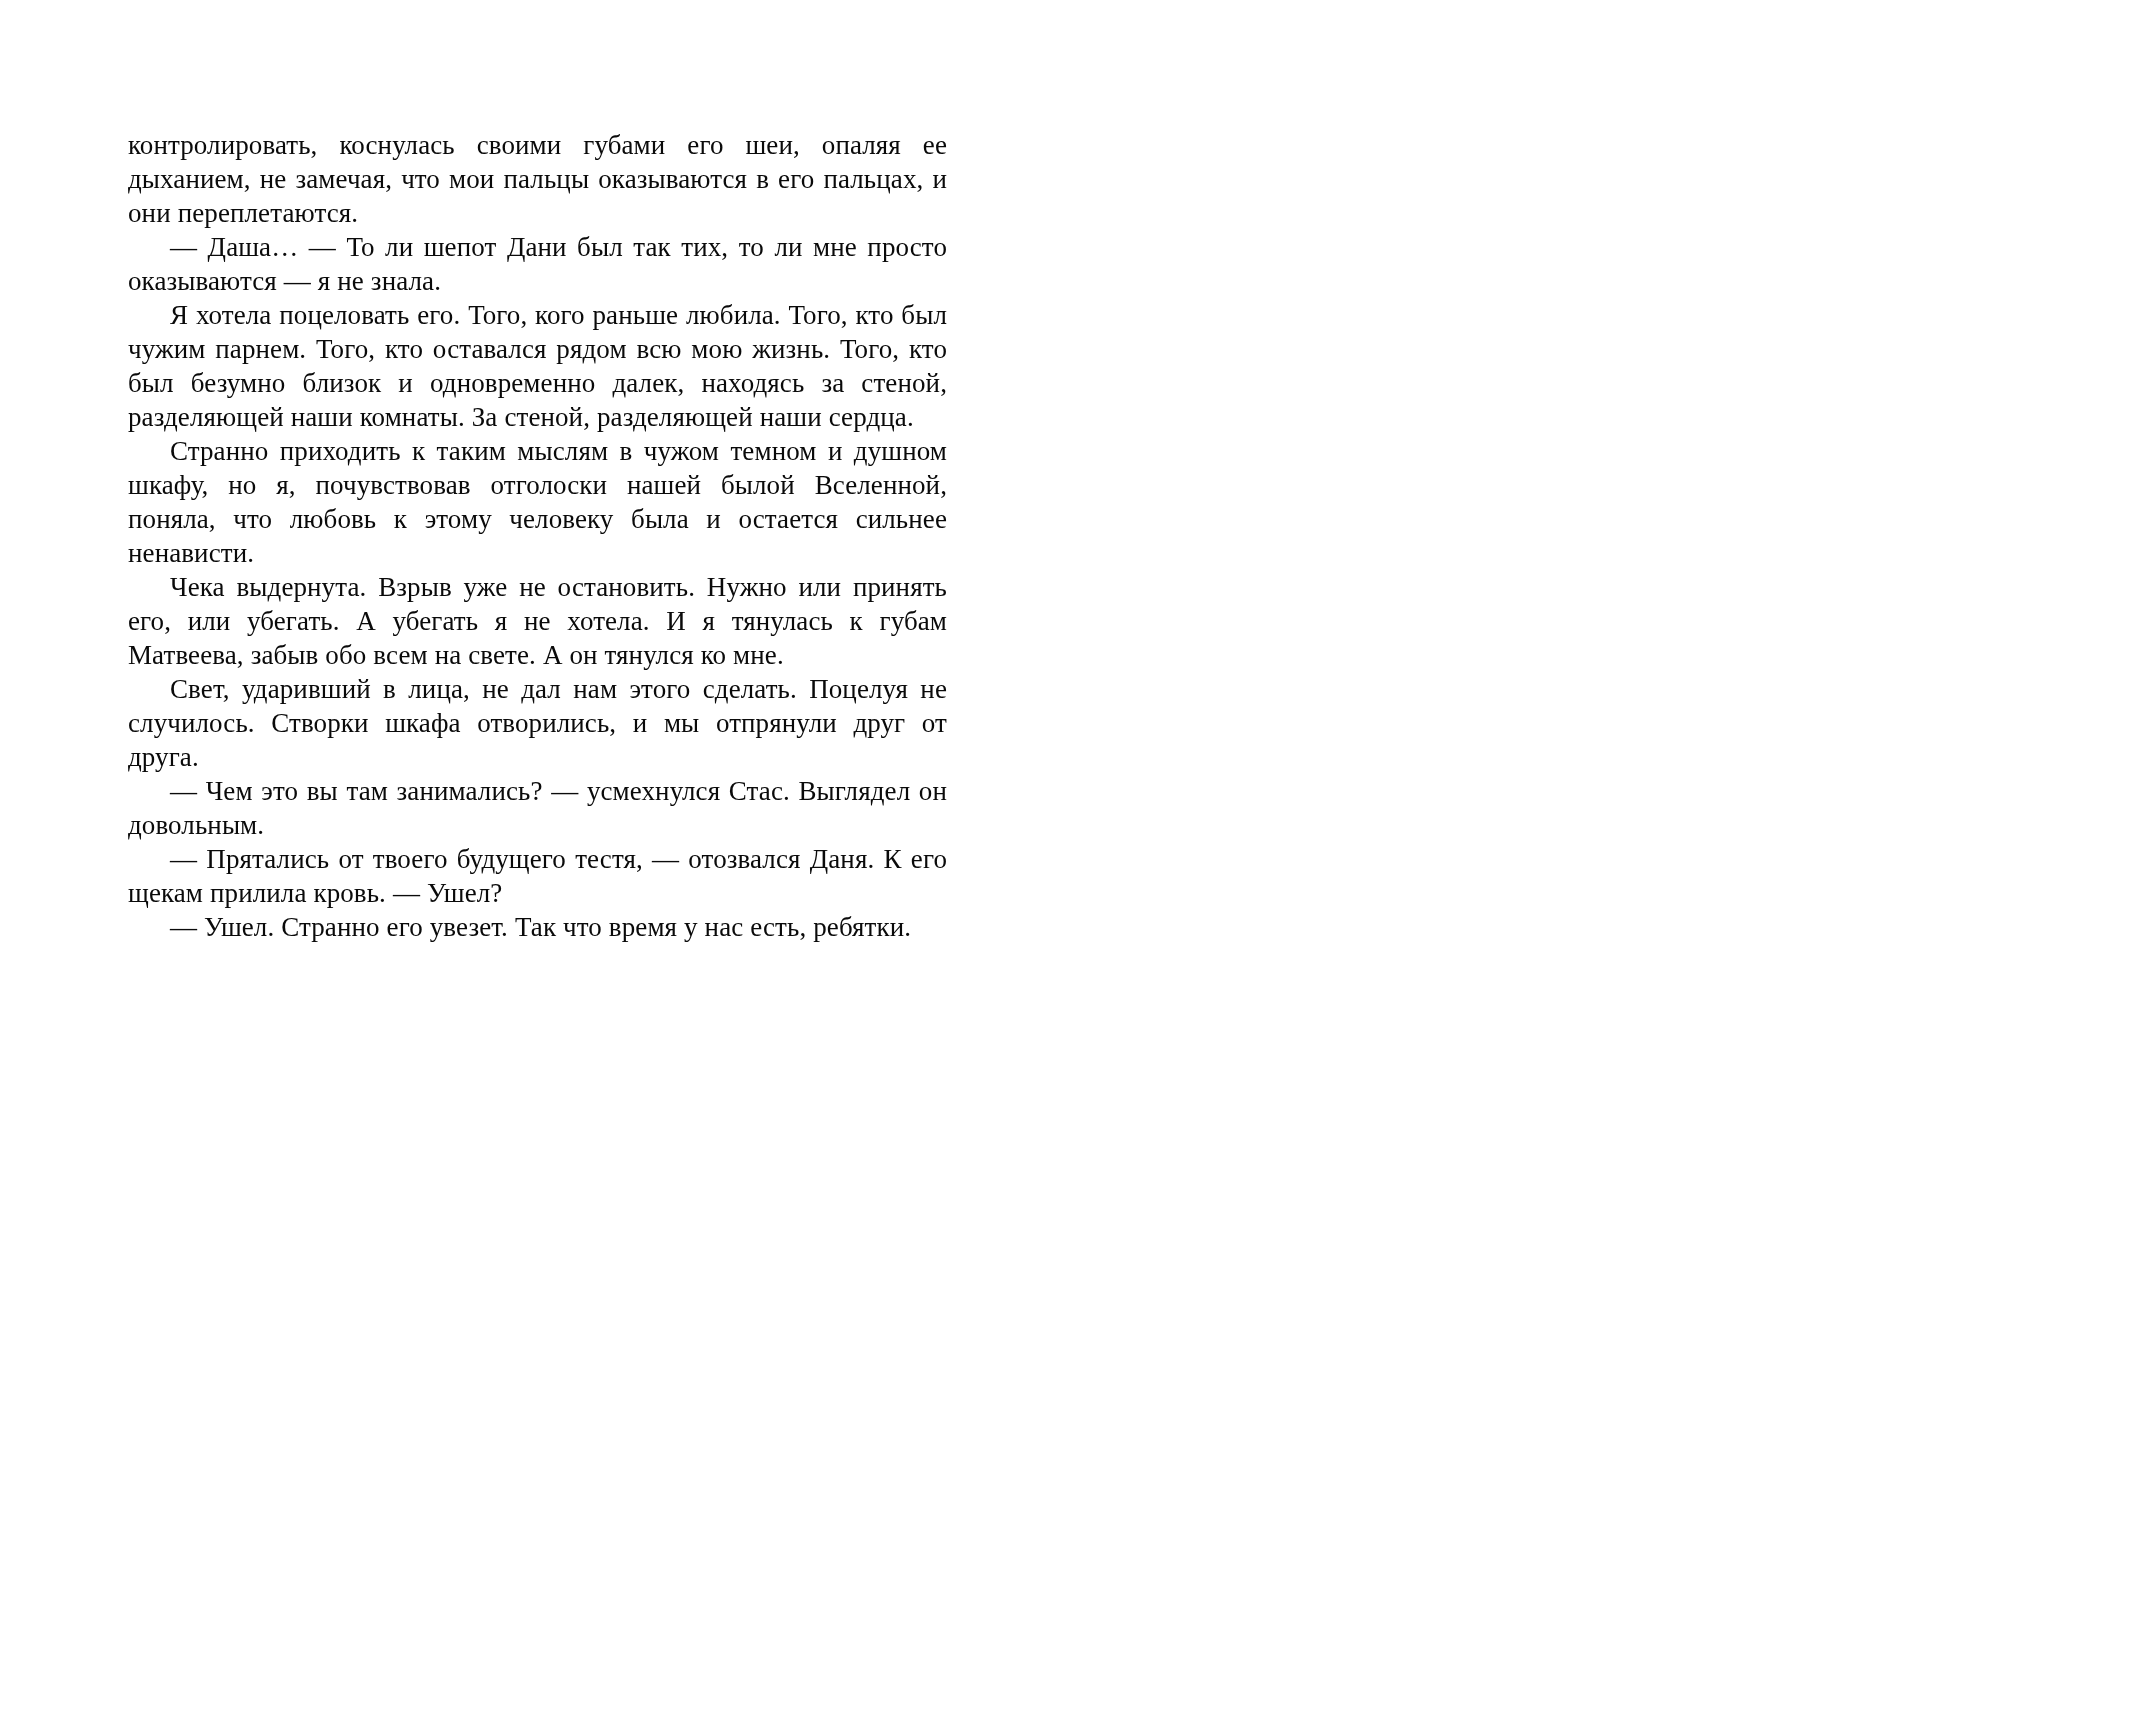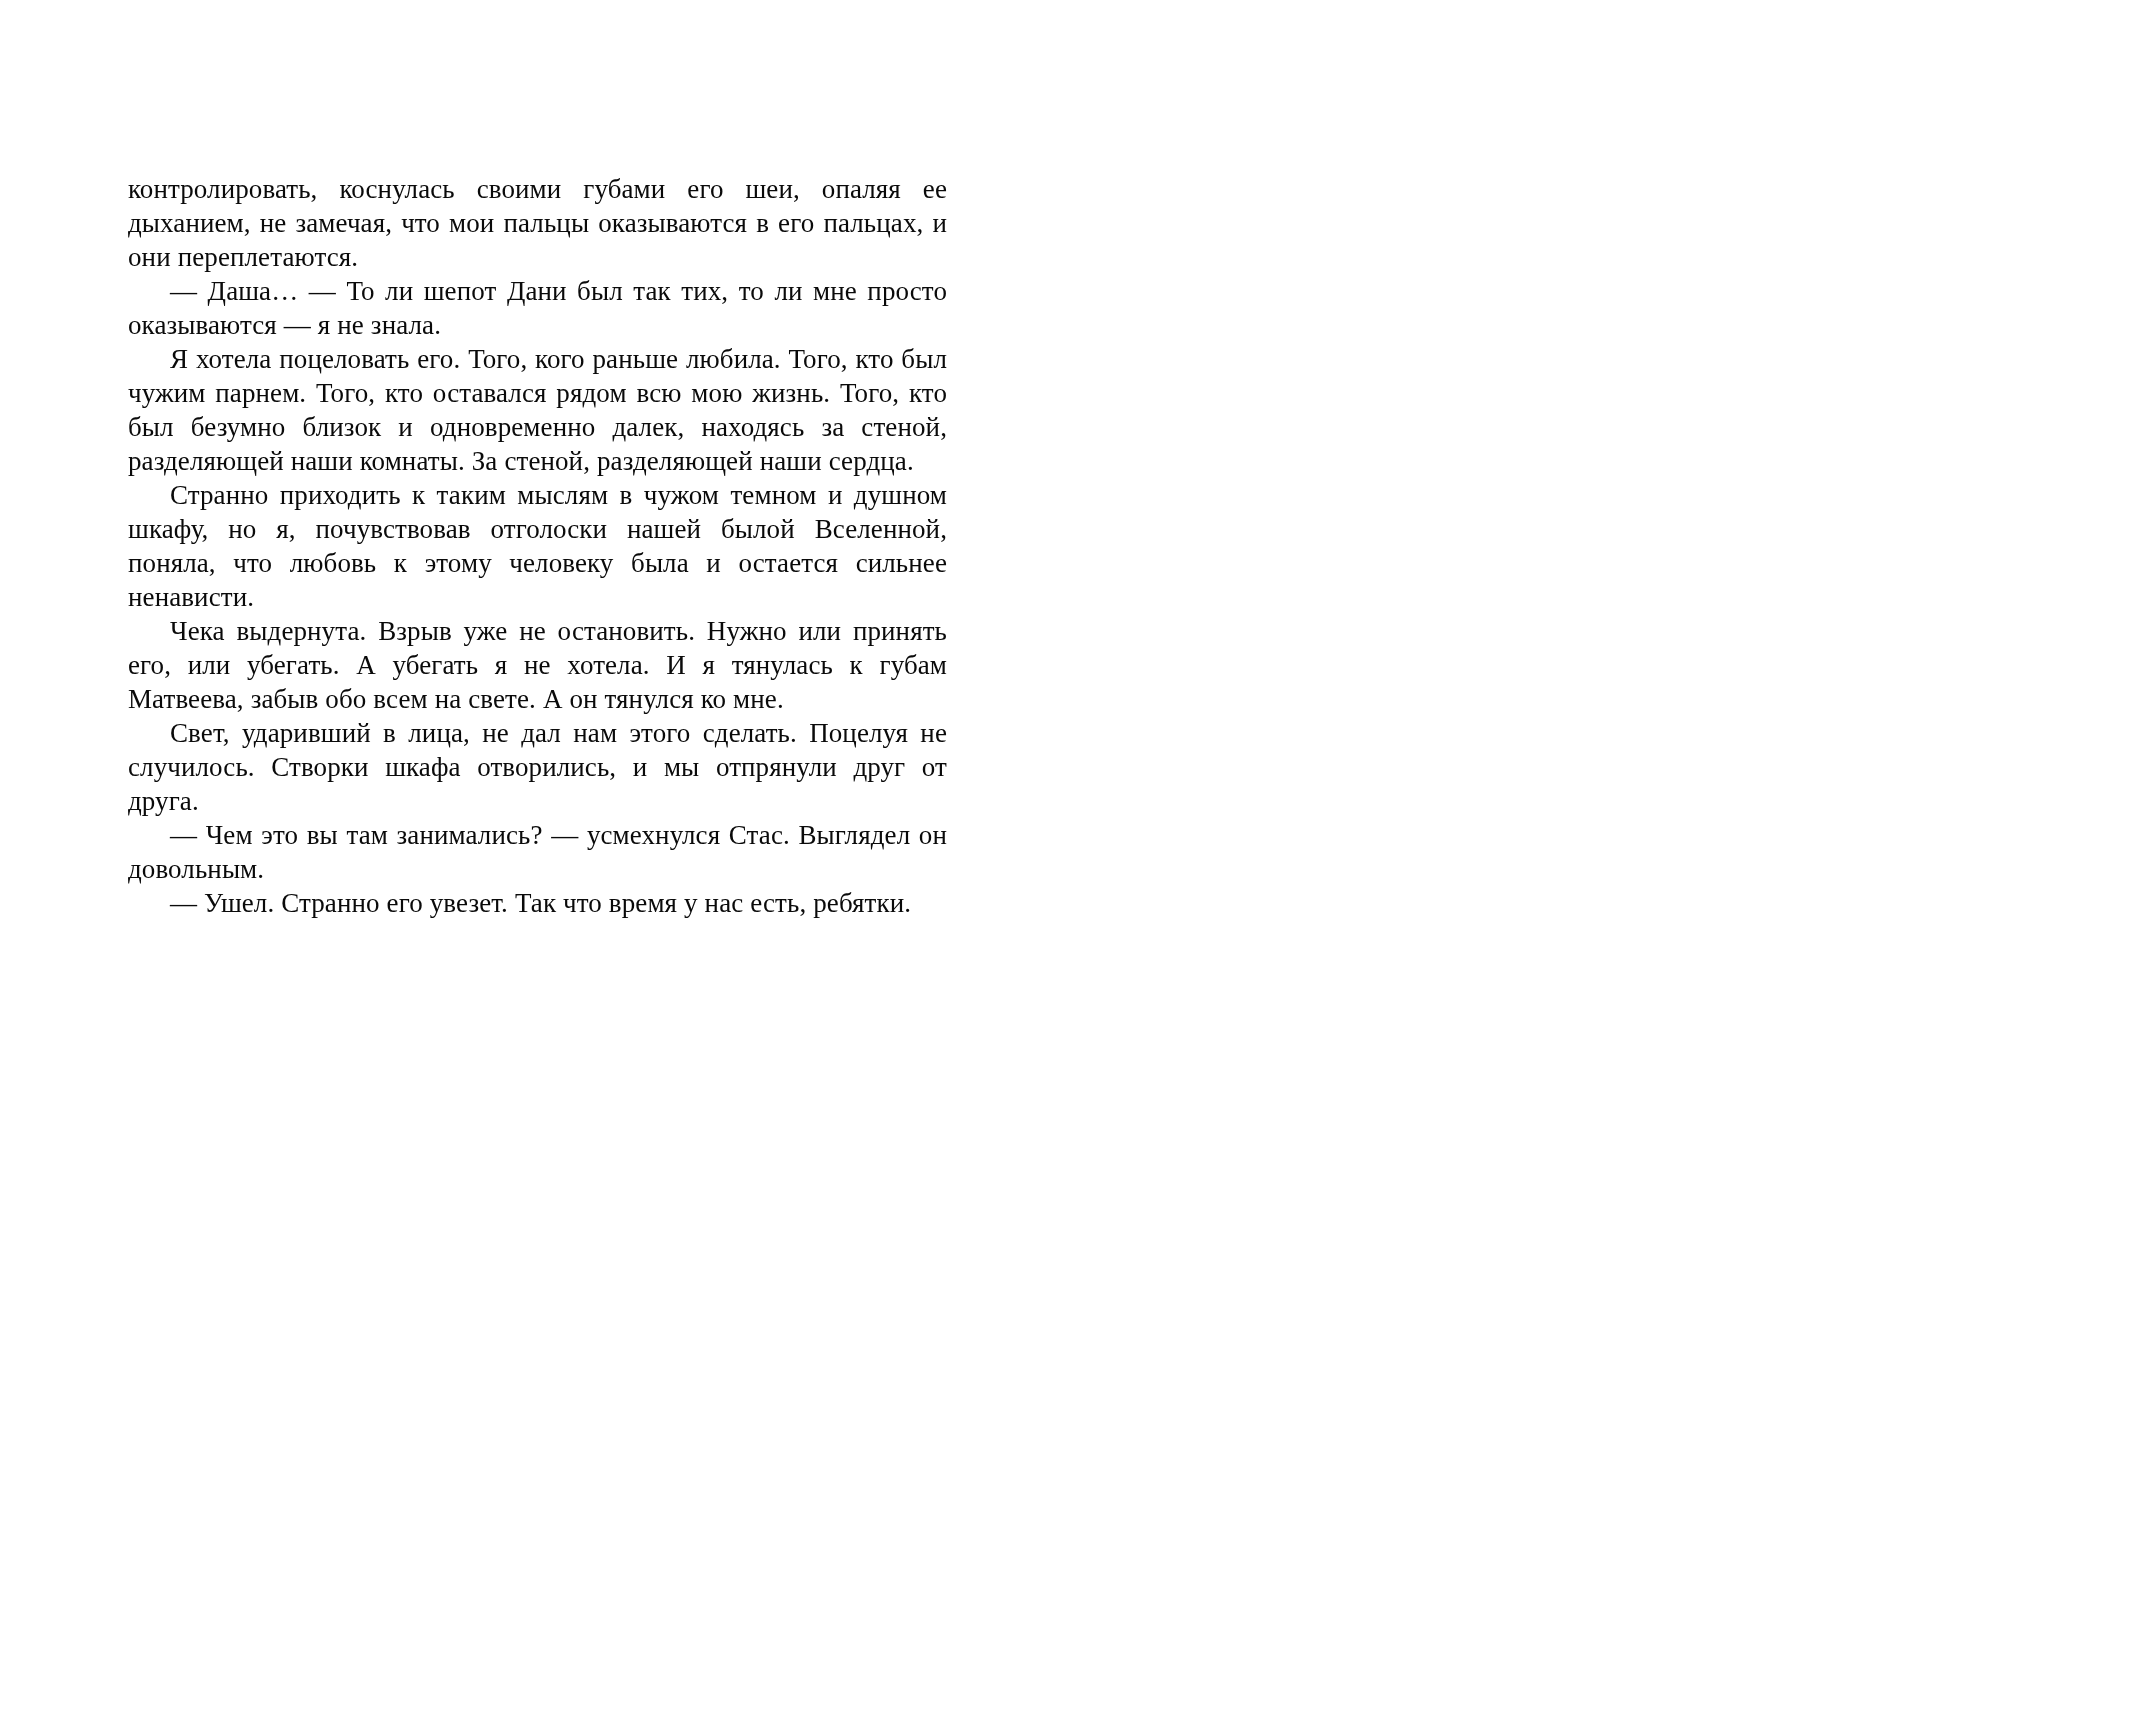--- a/index.html
+++ b/index.html
@@ -50,38 +50,38 @@
     width: 819px;
   }
 
   .text-column p {
     margin: 0;
     text-indent: 42px;
   }
 
   .text-column p.no-indent {
     text-indent: 0;
-    margin-top: 44px;
   }
 </style>
 </head>
 <body>
 
 <div id="page">
 
   <div class="page-half" id="left-page">
 
     <div class="text-column" id="left-column">
       <p class="no-indent">контролировать, коснулась своими губами его шеи, опаляя ее дыханием, не замечая, что мои пальцы оказываются в его пальцах, и они переплетаются.</p>
       <p>— Даша… — То ли шепот Дани был так тих, то ли мне просто оказываются — я не знала.</p>
       <p>Я хотела поцеловать его. Того, кого раньше любила. Того, кто был чужим парнем. Того, кто оставался рядом всю мою жизнь. Того, кто был безумно близок и одновременно далек, находясь за стеной, разделяющей наши комнаты. За стеной, разделяющей наши сердца.</p>
       <p>Странно приходить к таким мыслям в чужом темном и душном шкафу, но я, почувствовав отголоски нашей былой Вселенной, поняла, что любовь к этому человеку была и остается сильнее ненависти.</p>
       <p>Чека выдернута. Взрыв уже не остановить. Нужно или принять его, или убегать. А убегать я не хотела. И я тянулась к губам Матвеева, забыв обо всем на свете. А он тянулся ко мне.</p>
       <p>Свет, ударивший в лица, не дал нам этого сделать. Поцелуя не случилось. Створки шкафа отворились, и мы отпрянули друг от друга.</p>
       <p>— Чем это вы там занимались? — усмехнулся Стас. Выглядел он довольным.</p>
+      <p>— Прятались от твоего будущего тестя, — отозвался Даня. К его щекам прилила кровь. — Ушел?</p>
       <p>— Ушел. Странно его увезет. Так что время у нас есть, ребятки.</p>
     </div>
 
   </div>
 
   <div class="page-half" id="right-page">
 
     
 
     

